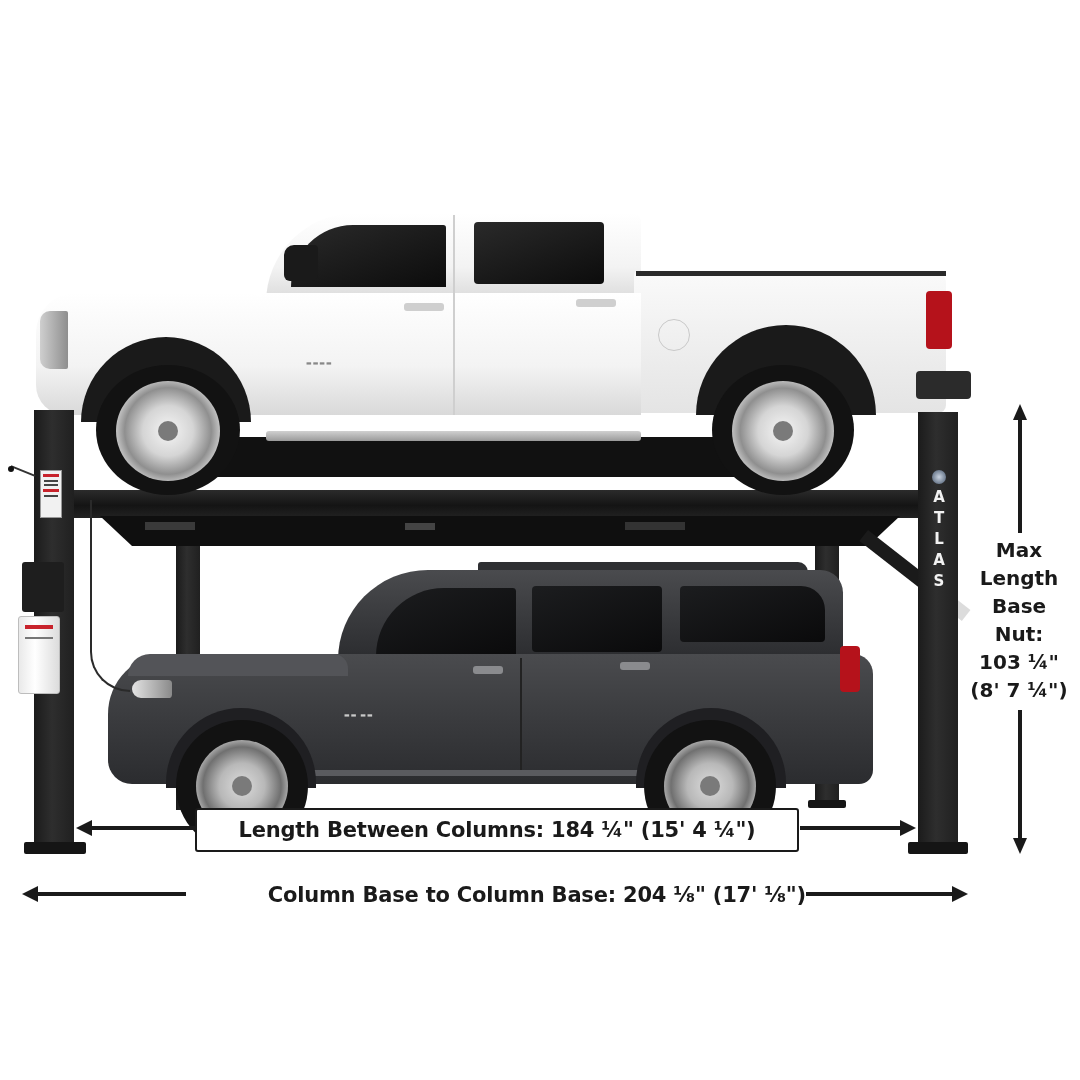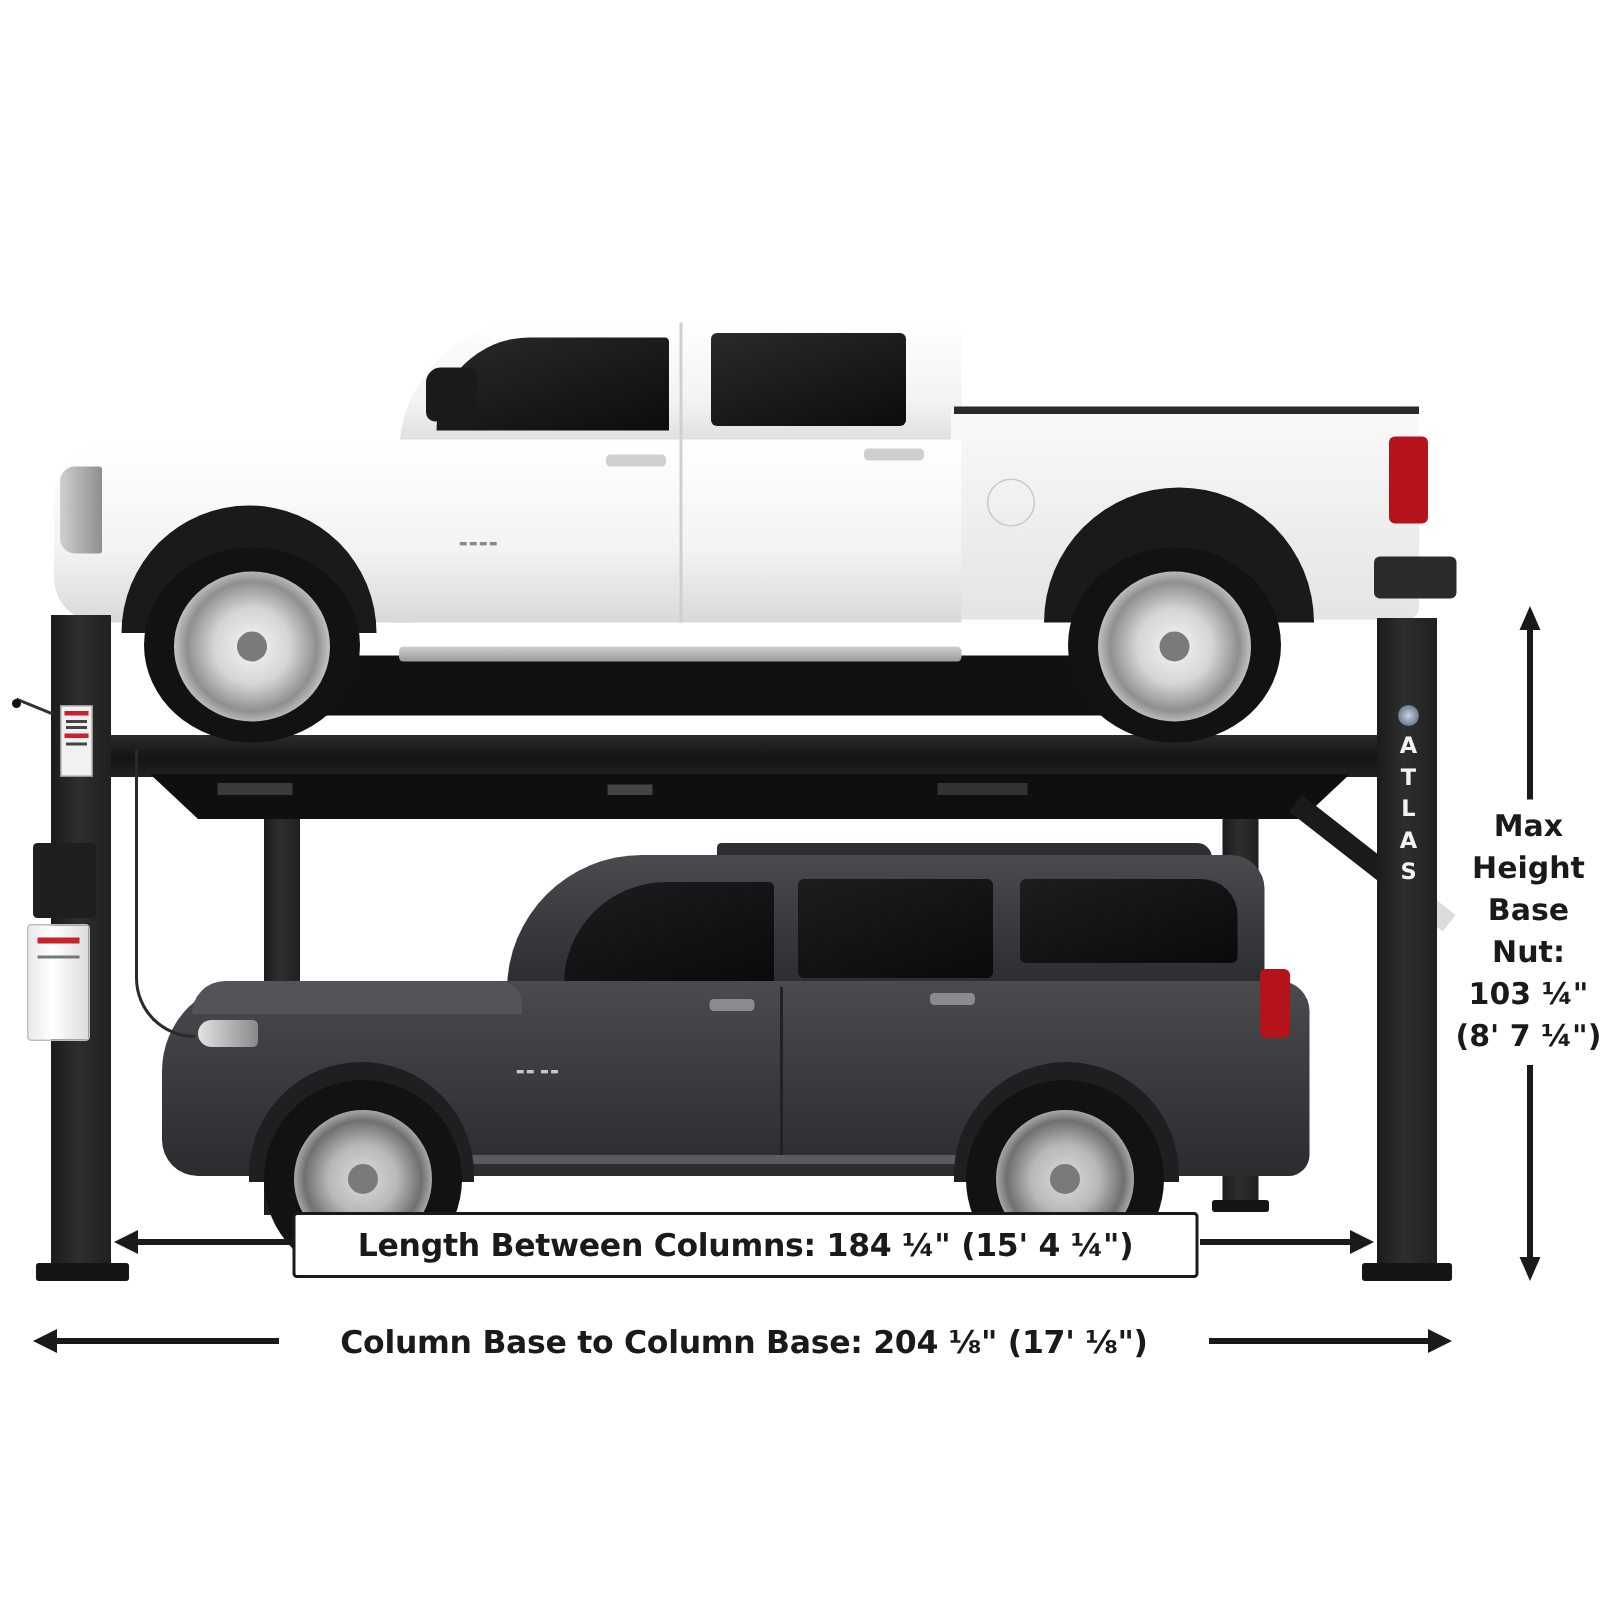--- a/index.html
+++ b/index.html
@@ -54,21 +54,21 @@
   .arrow-up { width: 0; height: 0; border-left: 7px solid transparent; border-right: 7px solid transparent; border-bottom: 16px solid #1a1a1a; }
   .arrow-down { width: 0; height: 0; border-left: 7px solid transparent; border-right: 7px solid transparent; border-top: 16px solid #1a1a1a; }
   .dim-box {
     background: #ffffff; border: 2px solid #1a1a1a; border-radius: 3px;
     font-family: "DejaVu Sans", sans-serif; font-size: 21px; font-weight: bold;
     color: #1a1a1a; display: flex; align-items: center; justify-content: center; white-space: nowrap;
     letter-spacing: -0.2px;
   }
   .dim-text {
     background: #ffffff; font-family: "DejaVu Sans", sans-serif; font-size: 21px; font-weight: bold;
-    color: #1a1a1a; white-space: nowrap; letter-spacing: -0.2px; text-align: center;
+    color: #1a1a1a; white-space: nowrap; letter-spacing: -0.2px; text-align: right;
   }
   .height-label {
     font-family: "DejaVu Sans", sans-serif; font-size: 20px; font-weight: bold; color: #1a1a1a;
     text-align: center; line-height: 28px; background: rgba(255,255,255,0.85);
   }
   .height-label div { white-space: nowrap; }
 </style>
 </head>
 <body>
 
@@ -197,18 +197,18 @@
 <div class="abs dim-line" style="left:806px; top:892px; width:150px;"></div>
 <div class="abs arrow-right" style="left:952px; top:886px;"></div>
 <div class="abs dim-text" style="left:186px; top:880px; width:620px; height:30px; line-height:30px;">Column Base to Column Base: 204 ⅛" (17' ⅛")</div>
 
 <div class="abs arrow-up" style="left:1013px; top:404px;"></div>
 <div class="abs dim-vline" style="left:1018px; top:418px; width:4px; height:115px;"></div>
 <div class="abs dim-vline" style="left:1018px; top:710px; width:4px; height:132px;"></div>
 <div class="abs arrow-down" style="left:1013px; top:838px;"></div>
 <div class="abs height-label" style="left:958px; top:536px; width:122px;">
   <div>Max</div>
-  <div>Height</div>
+  <div>Length</div>
   <div>Base</div>
   <div>Nut:</div>
   <div>103 ¼"</div>
   <div>(8' 7 ¼")</div>
 </div>
 
 </body></html>

